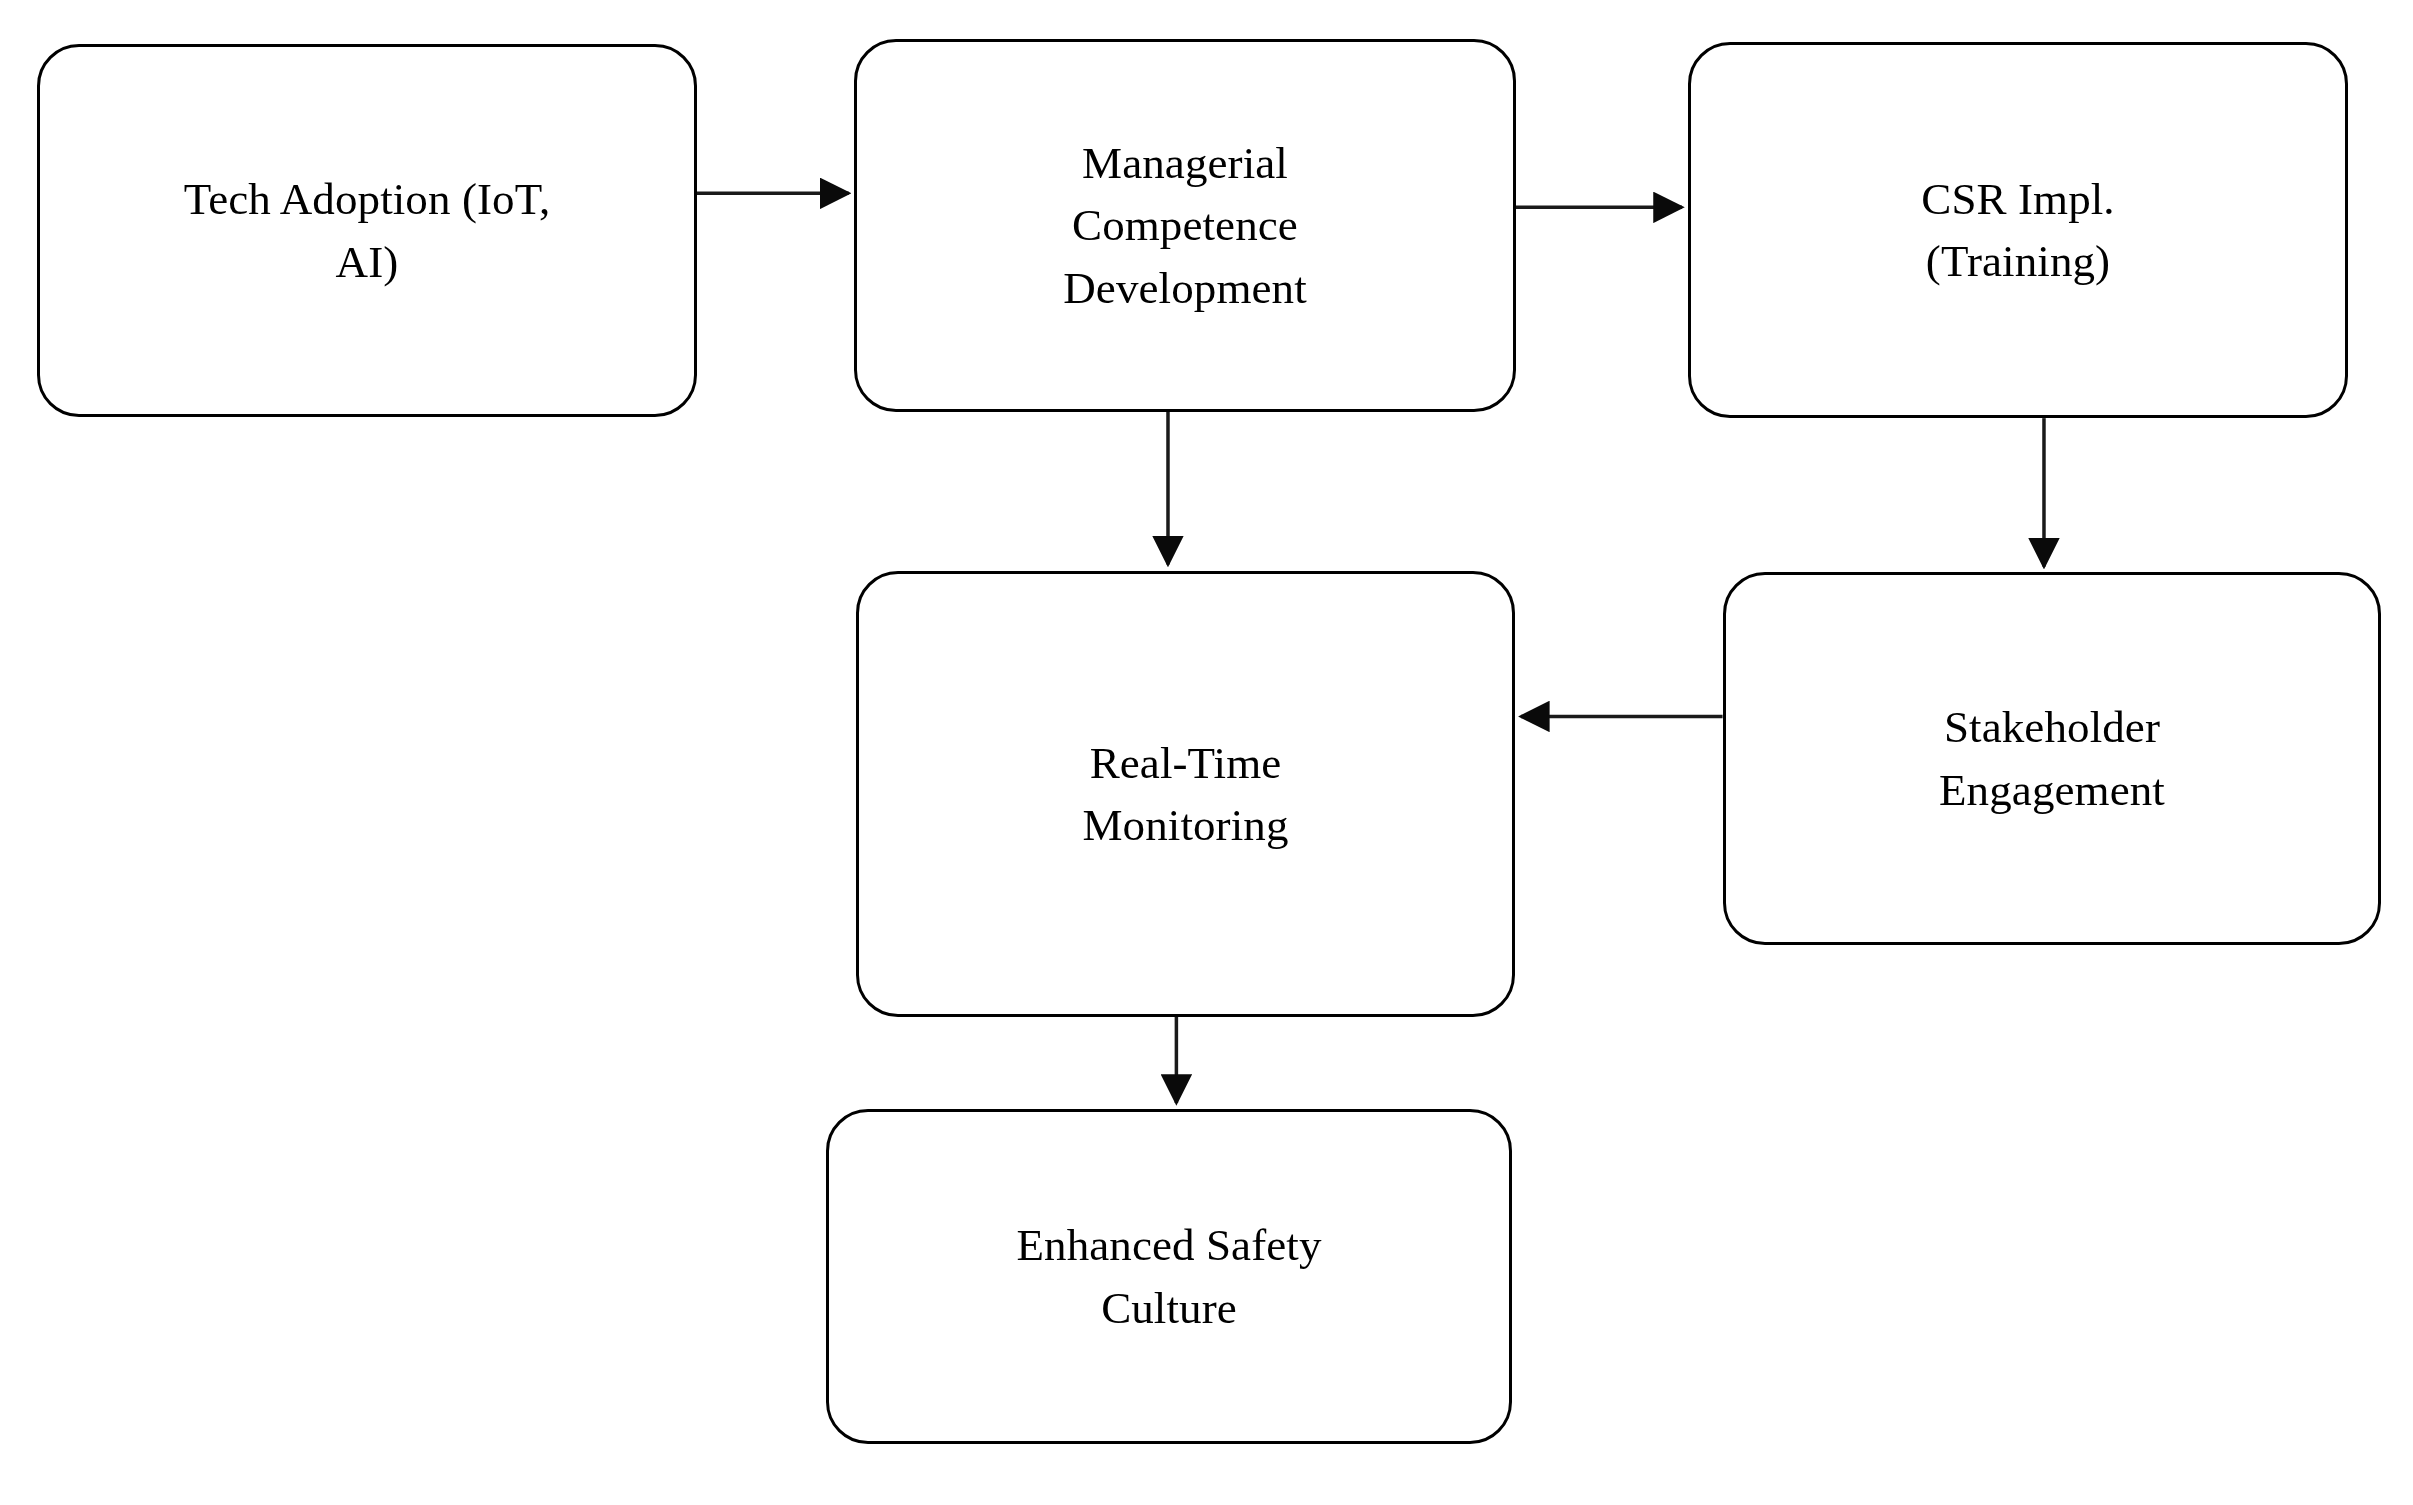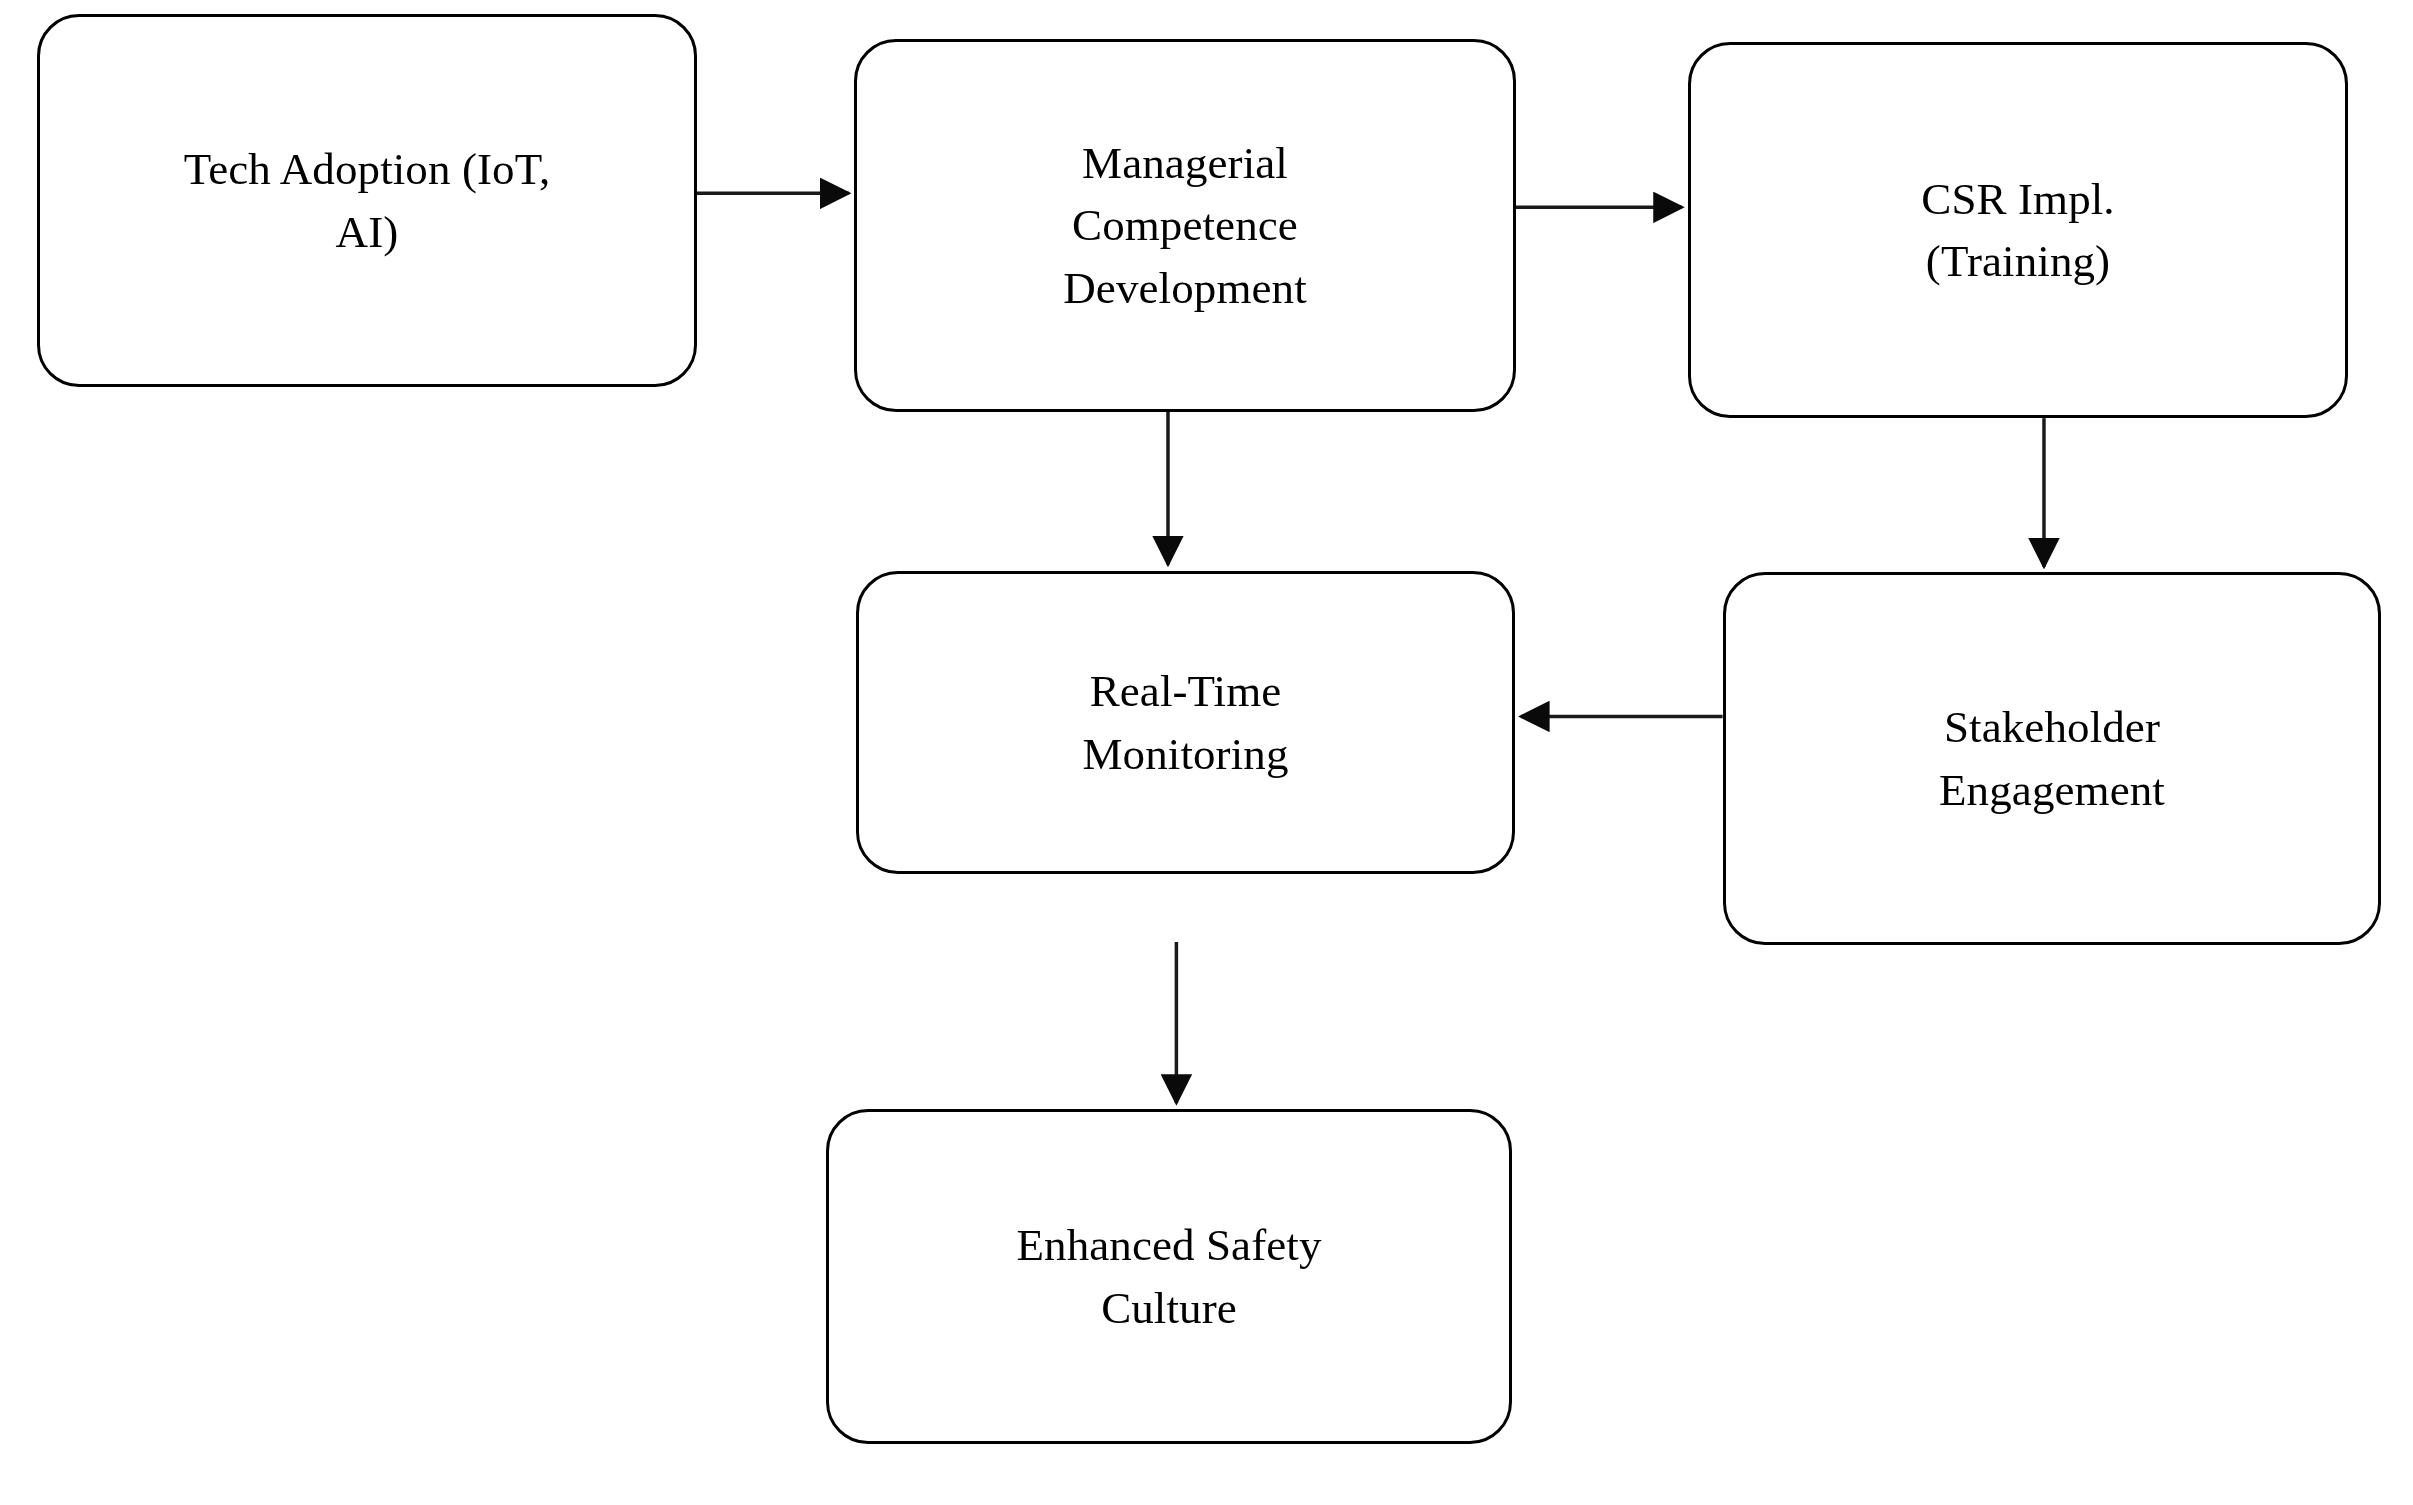--- a/index.html
+++ b/index.html
@@ -72,37 +72,37 @@
 
     <line x1="1668" y1="588" x2="1668" y2="806" stroke="#1a1a1a" stroke-width="5" marker-end="url(#arrow-down)"></line>
 
     <line x1="2919" y1="597" x2="2919" y2="809" stroke="#1a1a1a" stroke-width="5" marker-end="url(#arrow-down)"></line>
 
     <line x1="2460" y1="1023" x2="2172" y2="1023" stroke="#1a1a1a" stroke-width="5" marker-end="url(#arrow-left)"></line>
 
     <line x1="1680" y1="1345" x2="1680" y2="1575" stroke="#1a1a1a" stroke-width="5" marker-end="url(#arrow-down)"></line>
   </svg>
 
-  <div class="node" id="node-0" style="left: 37px; top: 14px; width: 660px; height: 373px;">
+  <div class="node" id="node-0" style="left: 37px; top: 44px; width: 660px; height: 373px;">
     <span class="node-label">Tech Adoption (IoT,
 AI)</span>
   </div>
 
   <div class="node" id="node-2" style="left: 1688px; top: 42px; width: 660px; height: 376px;">
     <span class="node-label">CSR Impl.
 (Training)</span>
   </div>
 
   <div class="node" id="node-1" style="left: 854px; top: 39px; width: 662px; height: 373px;">
     <span class="node-label">Managerial
 Competence
 Development</span>
   </div>
 
-  <div class="node" id="node-3" style="left: 856px; top: 571px; width: 659px; height: 303px;">
+  <div class="node" id="node-3" style="left: 856px; top: 571px; width: 659px; height: 446px;">
     <span class="node-label">Real-Time
 Monitoring</span>
   </div>
 
   <div class="node" id="node-4" style="left: 1723px; top: 572px; width: 658px; height: 373px;">
     <span class="node-label">Stakeholder
 Engagement</span>
   </div>
 
   <div class="node" id="node-5" style="left: 826px; top: 1109px; width: 686px; height: 335px;">

